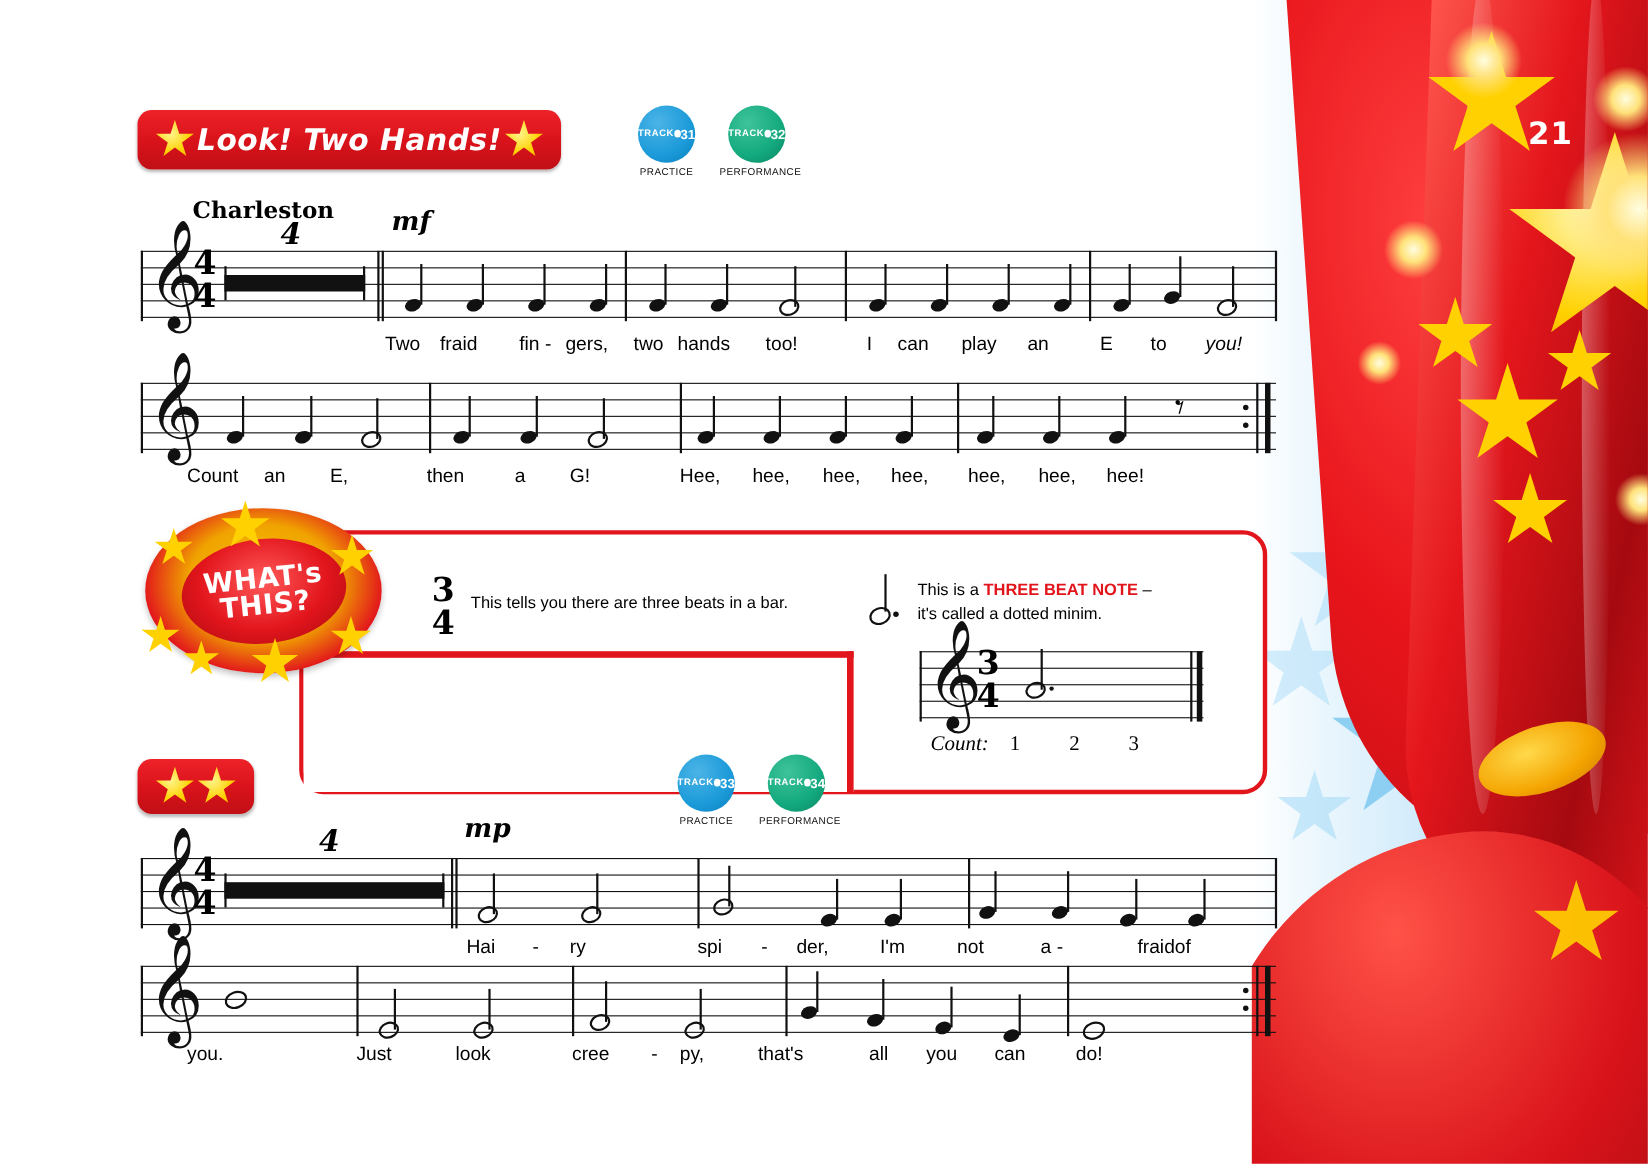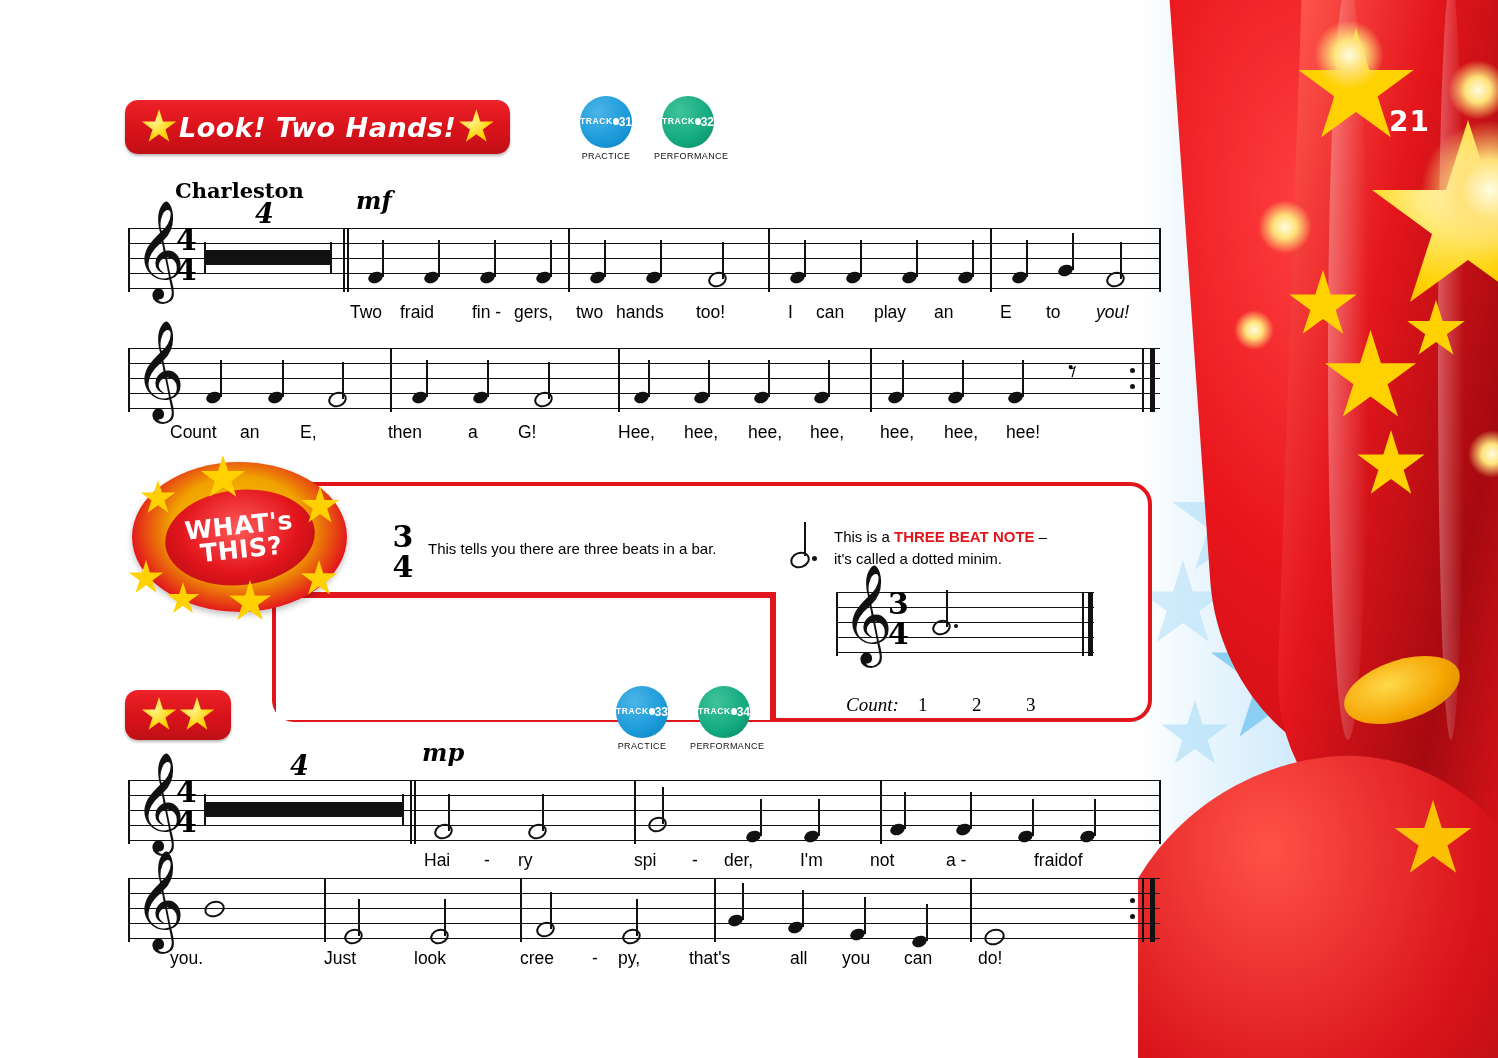--- a/index.html
+++ b/index.html
@@ -273,21 +273,20 @@
   .panel-text {
     position: absolute;
     font-family: "Liberation Sans", sans-serif;
     font-size: 15px;
   }
   .panel-text b.red { color: #e2151c; }
   .count-line {
     position: absolute;
     font-family: "Liberation Serif", serif;
     font-size: 19px;
-    margin-top: 28px;
   }
   .count-line i { font-style: italic; }
 </style>
 </head>
 <body>
 
 <div class="curtain-zone">
   <div class="sky-grad"></div>
 
   <div class="star ltblue" style="left:32px; top:460px; width:120px; height:120px; opacity:.55;"></div>

